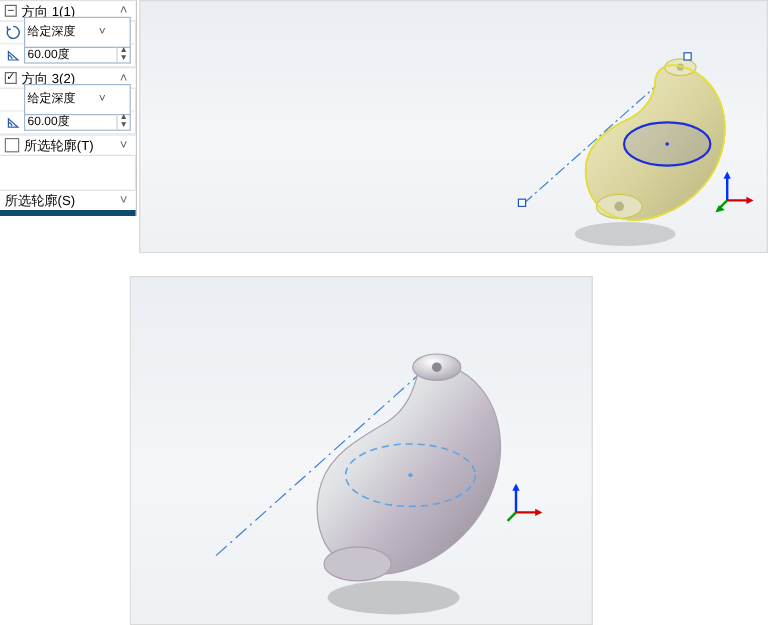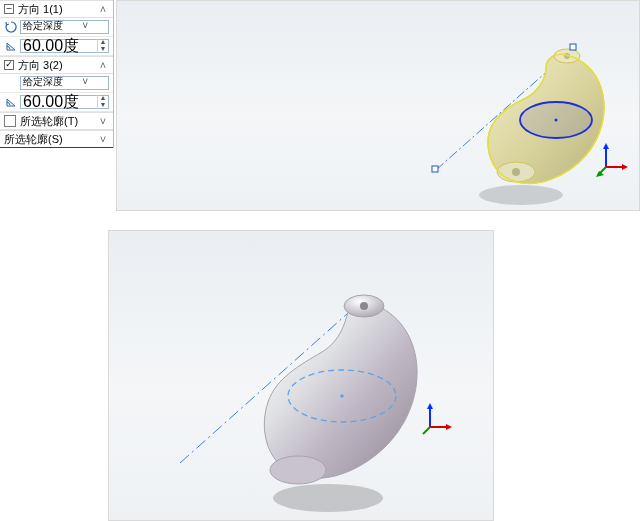--- a/index.html
+++ b/index.html
@@ -4,25 +4,25 @@
 <style>
   html,body{margin:0;padding:0;width:640px;height:521px;font-family:"Microsoft YaHei",Arial,sans-serif;font-size:11px;color:#000;background:#fff;}
   .canvas{position:relative;width:640px;height:521px;overflow:hidden;}
   
   .panel{position:absolute;left:0;top:0;width:113px;background:#fff;border-right:1px solid #b9b9b9;}
   .grp-head{display:flex;align-items:center;height:16px;padding:0 4px;background:#fff;border-top:1px solid #e0e0e0;border-bottom:1px solid #e0e0e0;cursor:default;}
   .grp-head .square{width:8px;height:8px;border:1px solid #6a6a6a;background:#fff;margin-right:4px;display:inline-block;position:relative;line-height:6px;font-size:9px;text-align:center;}
   .grp-head .collapse{width:12px;height:12px;margin-left:auto;display:flex;align-items:center;justify-content:center;color:#6a6a6a;}
   .row{display:flex;align-items:center;height:18px;padding:0 4px;border-bottom:1px solid #e8e8e8;}
   .row .icon{width:14px;height:14px;display:flex;align-items:center;justify-content:center;margin-right:2px;}
-  .row .sel{flex:1;height:14px;border:1px solid #9fb8cf;background:#fff;padding:0 2px;line-height:14px;font-size:10px;box-sizing:border-box;display:flex;align-items:center;font-family:Liberation Mono, monospace;}
+  .row .sel{flex:1;height:26px;border:1px solid #9fb8cf;background:#fff;padding:0 2px;line-height:14px;font-size:10px;box-sizing:border-box;display:flex;align-items:center;}
   .row .sel span{flex:1;}
   .row .sel .dd{width:10px;text-align:center;color:#555;}
   .spin{flex:1;height:14px;border:1px solid #9fb8cf;background:#fff;display:flex;align-items:center;box-sizing:border-box;}
-  .spin .val{flex:1;padding:0 2px;font-size:16px;line-height:12px;}
+  .spin .val{flex:1;padding:0 2px;font-size:10px;line-height:12px;}
   .spin .btns{width:10px;height:14px;border-left:1px solid #cfcfcf;display:flex;flex-direction:column;}
   .spin .btns div{flex:1;font-size:7px;line-height:6px;text-align:center;color:#555;cursor:pointer;}
   .chk{width:10px;height:10px;border:1px solid #7a7a7a;margin-right:4px;background:#fff;}
   
   .vp{position:absolute;background:linear-gradient(180deg,#eaeef2 0%,#f4f6f8 55%,#eef1f4 100%);}
   .vp1{left:116px;top:0;width:524px;height:211px;box-shadow:inset 0 0 0 1px #d9d9d9;}
   .vp2{left:108px;top:230px;width:386px;height:291px;box-shadow:inset 0 0 0 1px #d9d9d9;}
   .triad{position:absolute;}
   .triad svg{display:block;}
 </style>
@@ -93,21 +93,21 @@
         </div>
       </div>
     </div>
 
     <div class="grp-head">
       <span class="chk"></span>
       <span>所选轮廓(T)</span>
       <span class="collapse">˅</span>
     </div>
 
-    <div class="grp-head" style="border-bottom:1px solid #0c4a6e;">
+    <div class="grp-head" style="border-bottom:5px solid #0c4a6e;margin-top:28px;">
       <span>所选轮廓(S)</span>
       <span class="collapse">˅</span>
     </div>
   </div>
 
   <div class="vp vp1">
     <svg width="524" height="211" viewBox="0 0 524 211">
 
       <line x1="320" y1="170" x2="446" y2="58" stroke="#3f7fd4" stroke-width="1" stroke-dasharray="10 3 2 3"></line>
       <rect x="316" y="166" width="6" height="6" fill="#fff" stroke="#1b59c9" stroke-width="1"></rect>

